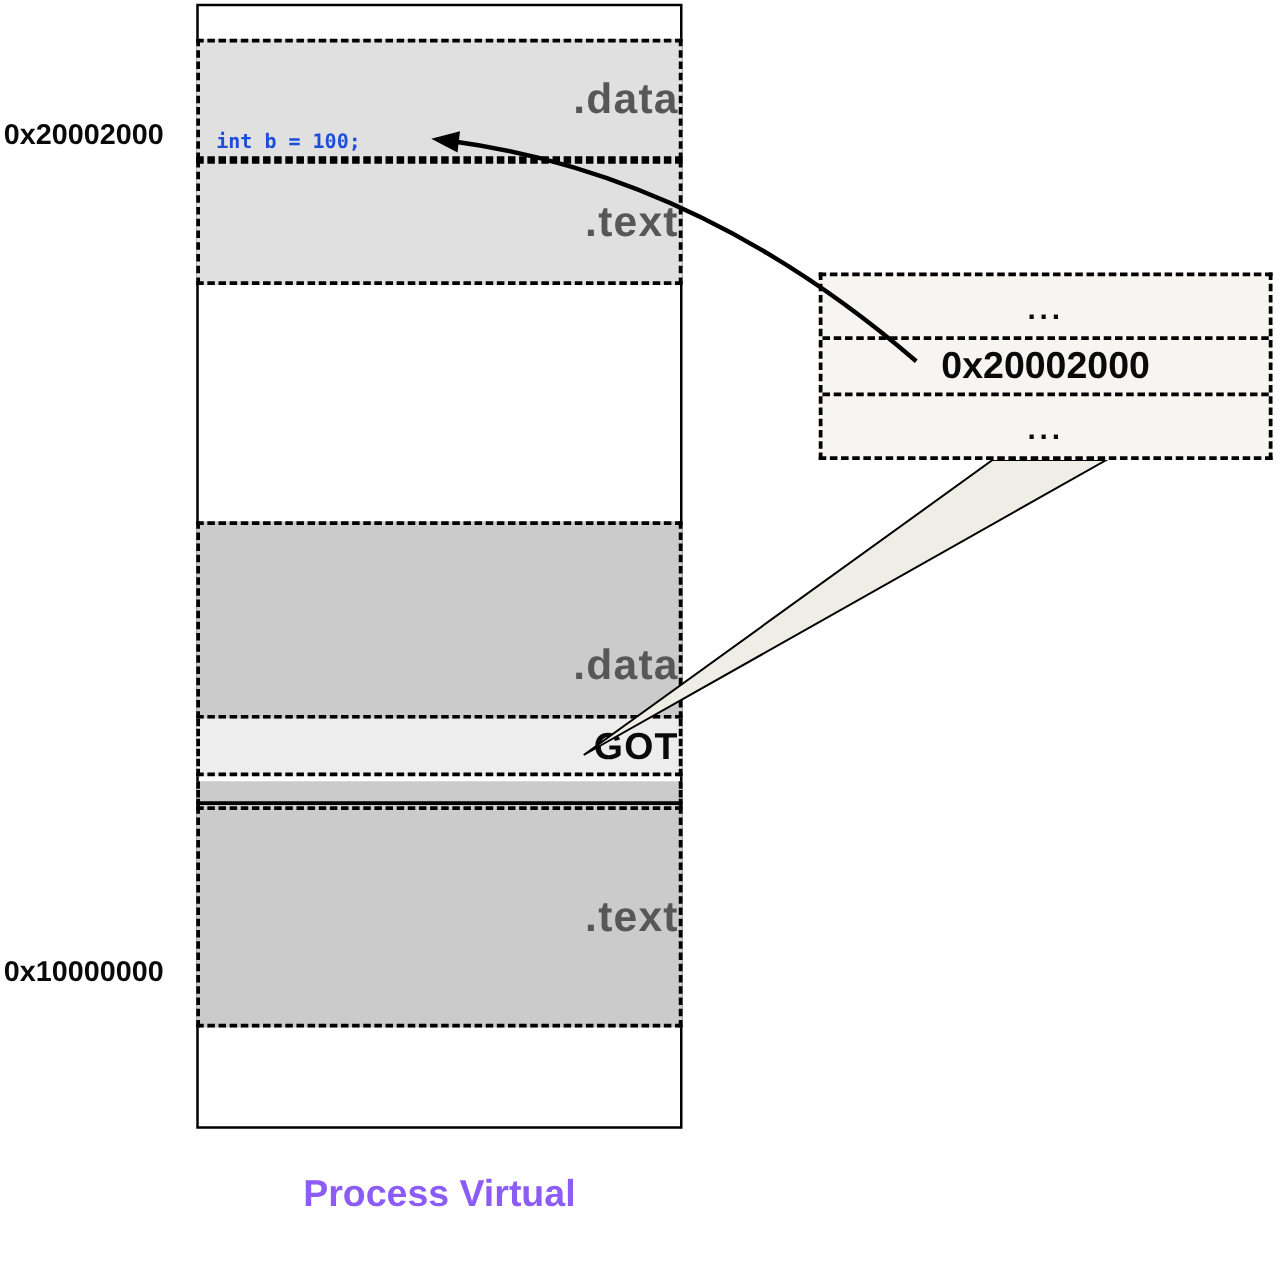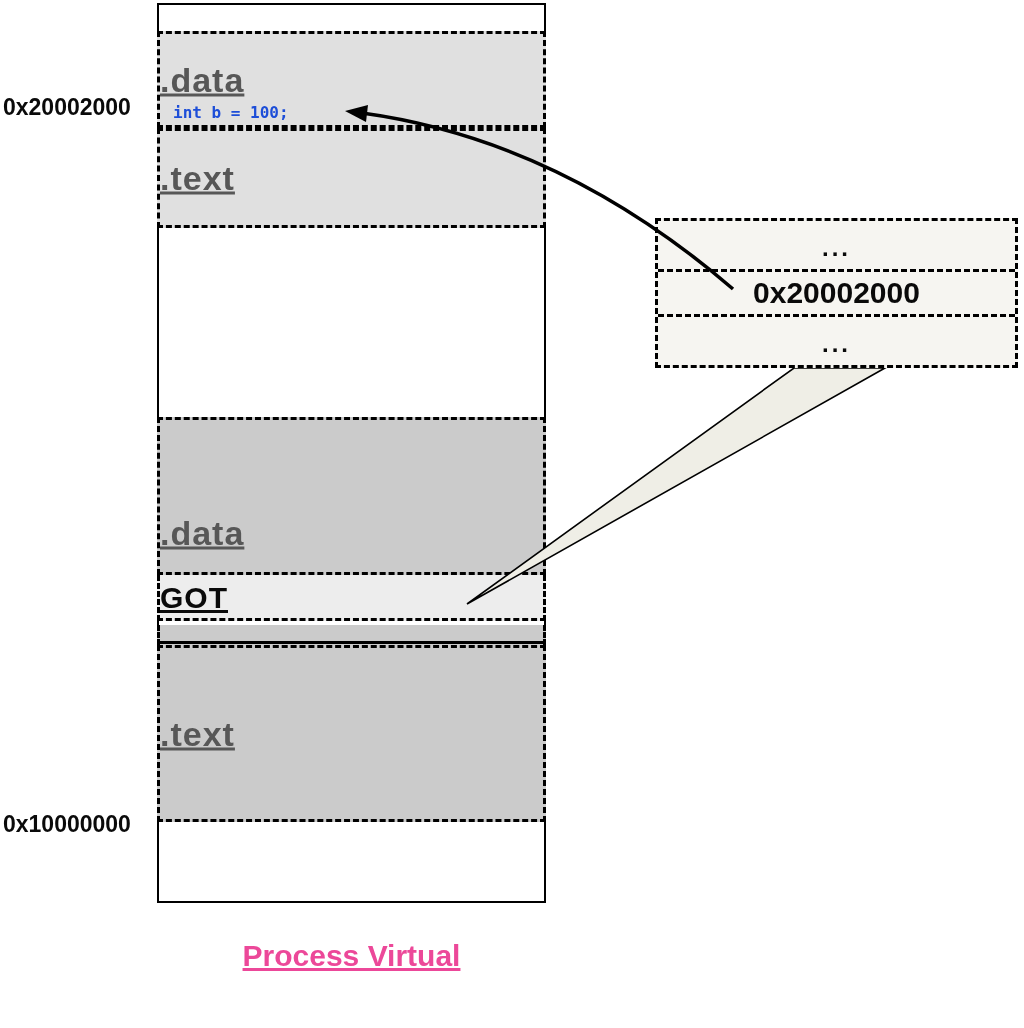--- a/index.html
+++ b/index.html
@@ -32,27 +32,26 @@
   #got-block  { top: 575px; height: 46px;  background: #ededed; border-top: none; }
   #lib-strip  { top: 625px; height: 20px;  background: #cbcbcb; border-top: none; border-bottom: none; }
   #lib-text   { top: 645px; height: 177px; background: #cbcbcb; }
   #solid-line {
     left: 157px; top: 641px; width: 389px; height: 3px;
     background: #000;
   }
 
   .section-label {
     position: absolute; left: 0; width: 100%;
-    text-align: left;
+    text-align: right;
     transform: translateY(-50%);
     font-weight: bold;
     font-size: 34px;
     color: #575757;
     letter-spacing: 1px;
-    text-decoration: underline;
   }
   .label-center { top: 50%; }
   #got-label-pos { font-size: 30px; color: #0a0a0a; letter-spacing: 1px; }
 
   #code-annotation {
     position: absolute; left: 13px; bottom: 3px;
     font-family: "DejaVu Sans Mono", monospace;
     font-weight: bold;
     font-size: 16px;
     color: #1d4ed8;
@@ -60,31 +59,30 @@
   }
 
   
   .addr {
     left: 3px;
     font-weight: bold;
     font-size: 23px;
     color: #0a0a0a;
   }
   #addr-top { top: 94px; }
-  #addr-bottom { top: 811px; }
+  #addr-bottom { top: 764px; }
 
   
   #title {
     left: 157px; top: 936px; width: 389px;
     text-align: center;
     font-weight: bold;
     font-size: 30px;
     line-height: 40px;
-    color: #ec4899;
-    text-decoration: underline;
+    color: #8b5cf6;
   }
   #title span { display: block; }
 
   
   #got-table {
     left: 655px; top: 218px; width: 363px; height: 150px;
     border: 3px dashed #000;
     background: #f6f5f1;
     display: flex;
     flex-direction: column;

